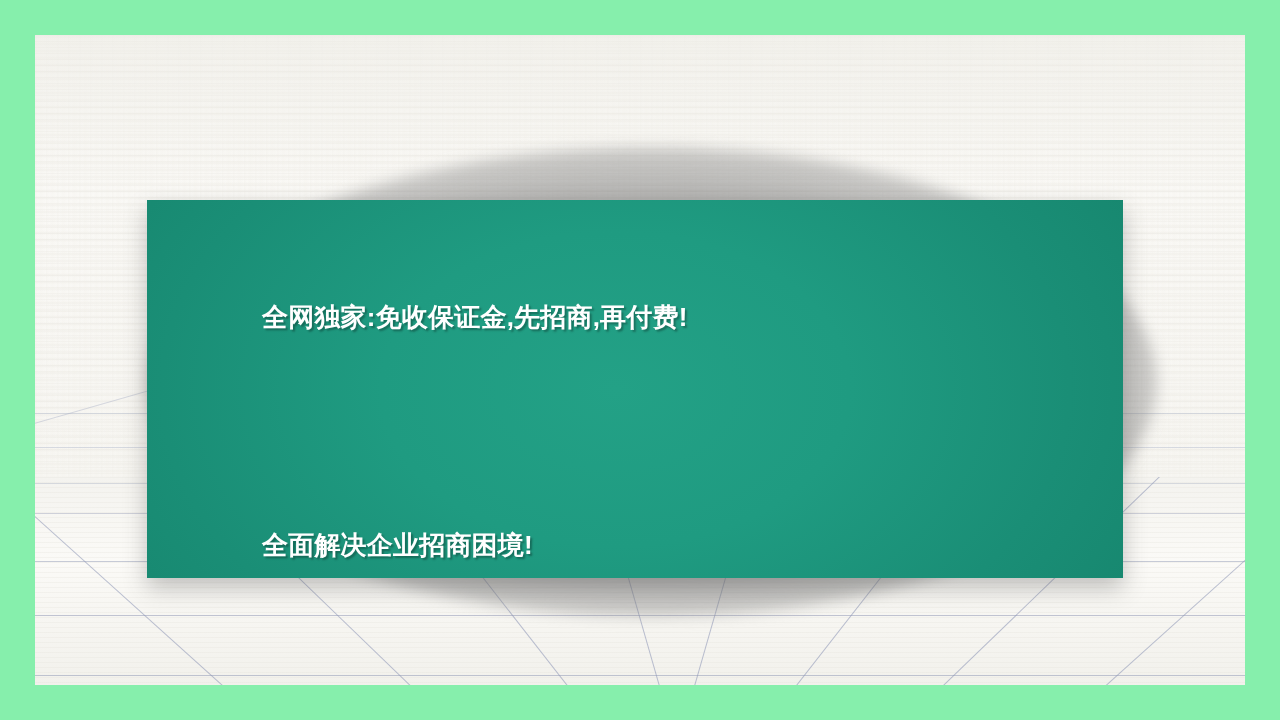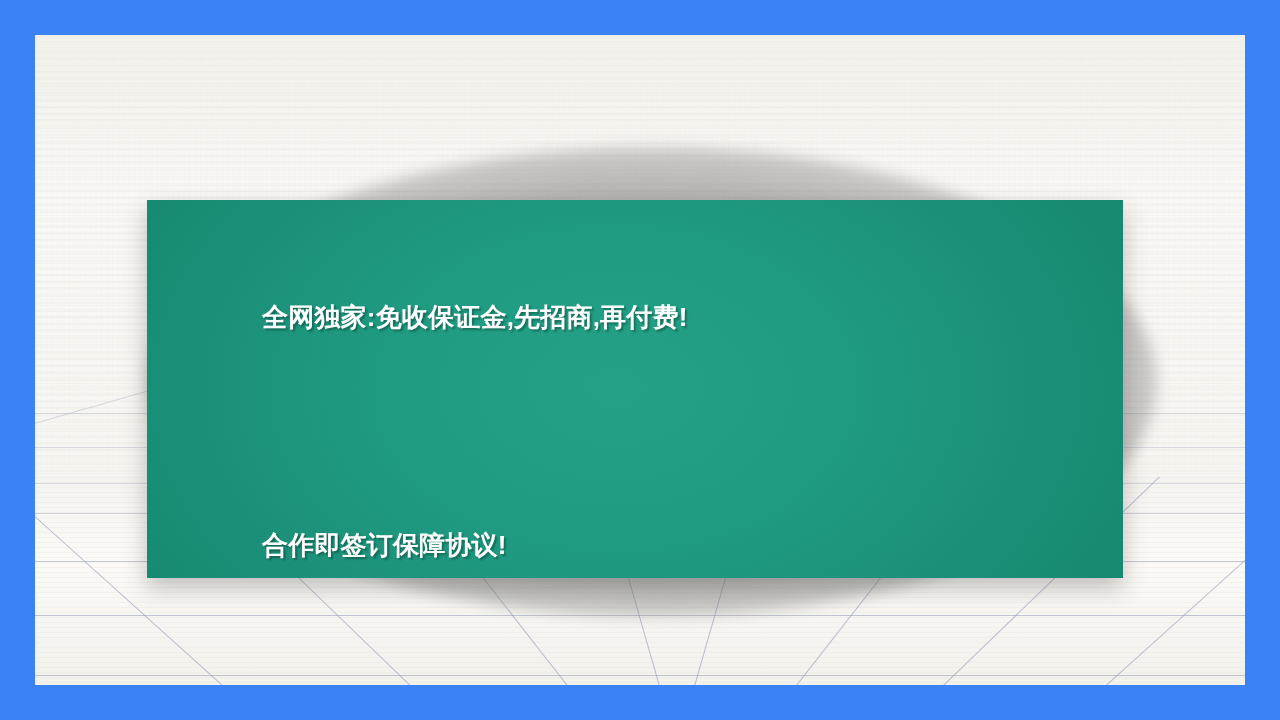--- a/index.html
+++ b/index.html
@@ -6,21 +6,21 @@
   body{
     width:1280px;height:720px;overflow:hidden;
     font-family:"Liberation Sans","DejaVu Sans",sans-serif;
     background:#ee9e2e;
   }
 
   
   #slide{
     position:relative;
     width:1280px;height:720px;
-    background:#3b82f6;
+    background:#86efac;
     overflow:hidden;
   }
 
   
   #scene{
     position:absolute;
     left:35px;top:35px;
     width:1210px;height:650px;
     overflow:hidden;
     background:#f6f5f1;
@@ -149,21 +149,21 @@
       <div class="fdiag" style="left:1125px;top:0px;width:330px;transform:rotate(136deg);"></div>
       <div class="fdiag" style="left:1290px;top:12px;width:320px;transform:rotate(138deg);"></div>
     </div>
 
     <div id="ellipse-shadow"></div>
 
     <div id="panel">
       <div id="panel-text">
         <span class="tline">全网独家:免收保证金,先招商,再付费!</span>
         <span class="tgap"></span>
-        <span class="tline">合作即签订保障协议!</span>
+        <span class="tline">全面解决企业招商困境!</span>
         
         
         
         
         
       </div>
     </div>
 
   </div>
 </div>

